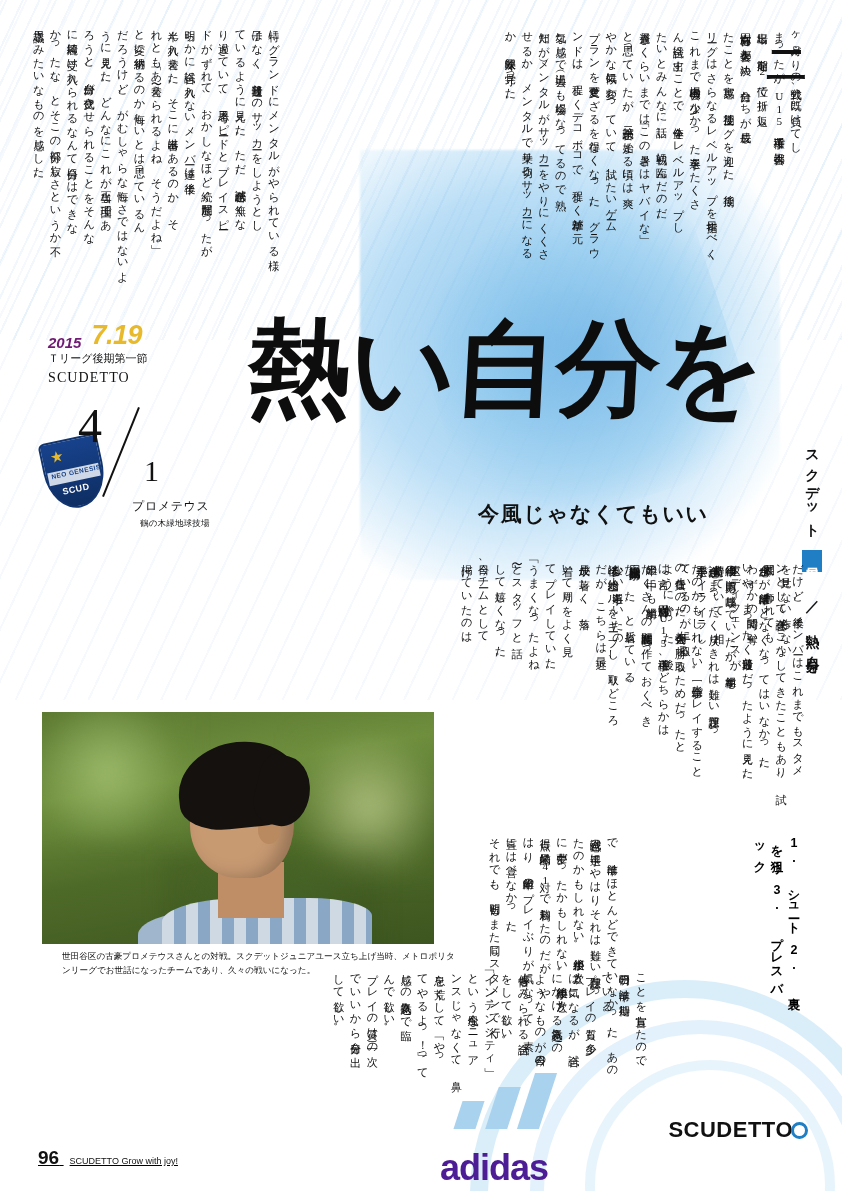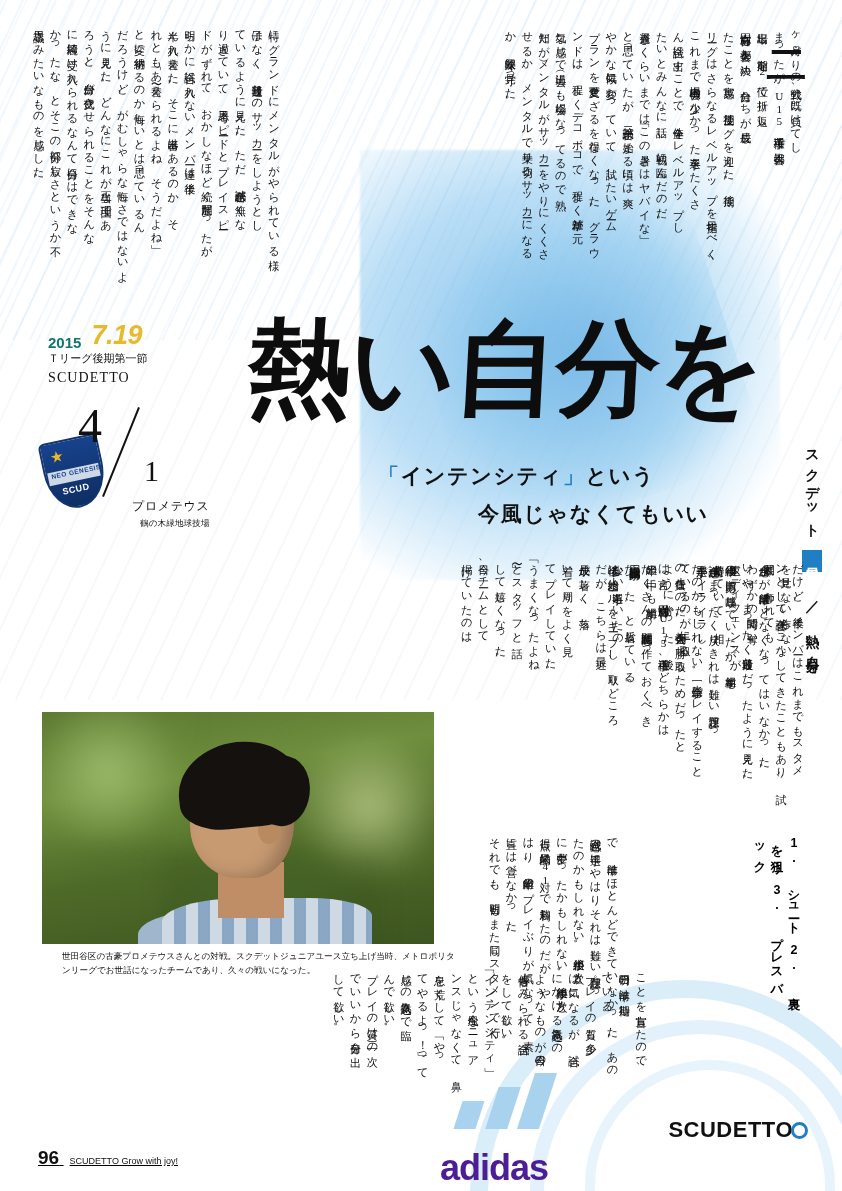--- a/index.html
+++ b/index.html
@@ -96,22 +96,22 @@
     position:absolute;
     left: 30px; top: 22px;
     height: 290px;
     font-size: 11.2px;
   }
 
   
   .datebox { position:absolute; left: 48px; top: 320px; }
   .datebox .yr {
     font-family:"Liberation Sans", sans-serif;
-    font-weight:700;
-    font-size: 15px; color:#0f766e; display:inline-block;
+    font-style: italic; font-weight:700;
+    font-size: 15px; color:#701a75; display:inline-block;
     vertical-align: bottom;
   }
   .datebox .dt {
     font-family:"Liberation Sans", sans-serif;
     font-style: italic; font-weight:700;
     font-size: 27px; color:#e8b92a; display:inline-block;
     margin-left:6px; letter-spacing:-0.5px;
   }
   .datebox .round {
     font-family:"Liberation Serif", serif;
@@ -402,23 +402,20 @@
 
   <div class="score-wrap">
     <div class="score-a">4</div>
     <div class="score-slash"></div>
     <div class="score-b">1</div>
     <div class="opponent">プロメテウス</div>
     <div class="venue">鶴の木緑地球技場</div>
   </div>
 
   <div class="title-main">熱い自分を</div>
-  <div class="title-sub1">
-    <span class="brk">「</span><span>インテンシティ</span><span class="brk">」</span><span>という</span>
-  </div>
   <div class="title-sub2">今風じゃなくてもいい</div>
 
   <div class="right-label">
     <span>スクデット</span>
     <span class="hl">早田総評</span>
     <span>／ 熱い自分を</span>
   </div>
 
   <div class="vtext" id="mid-body">
     <span class="vcol">だけど、後半メンバーはこれまでもスタメ</span>

